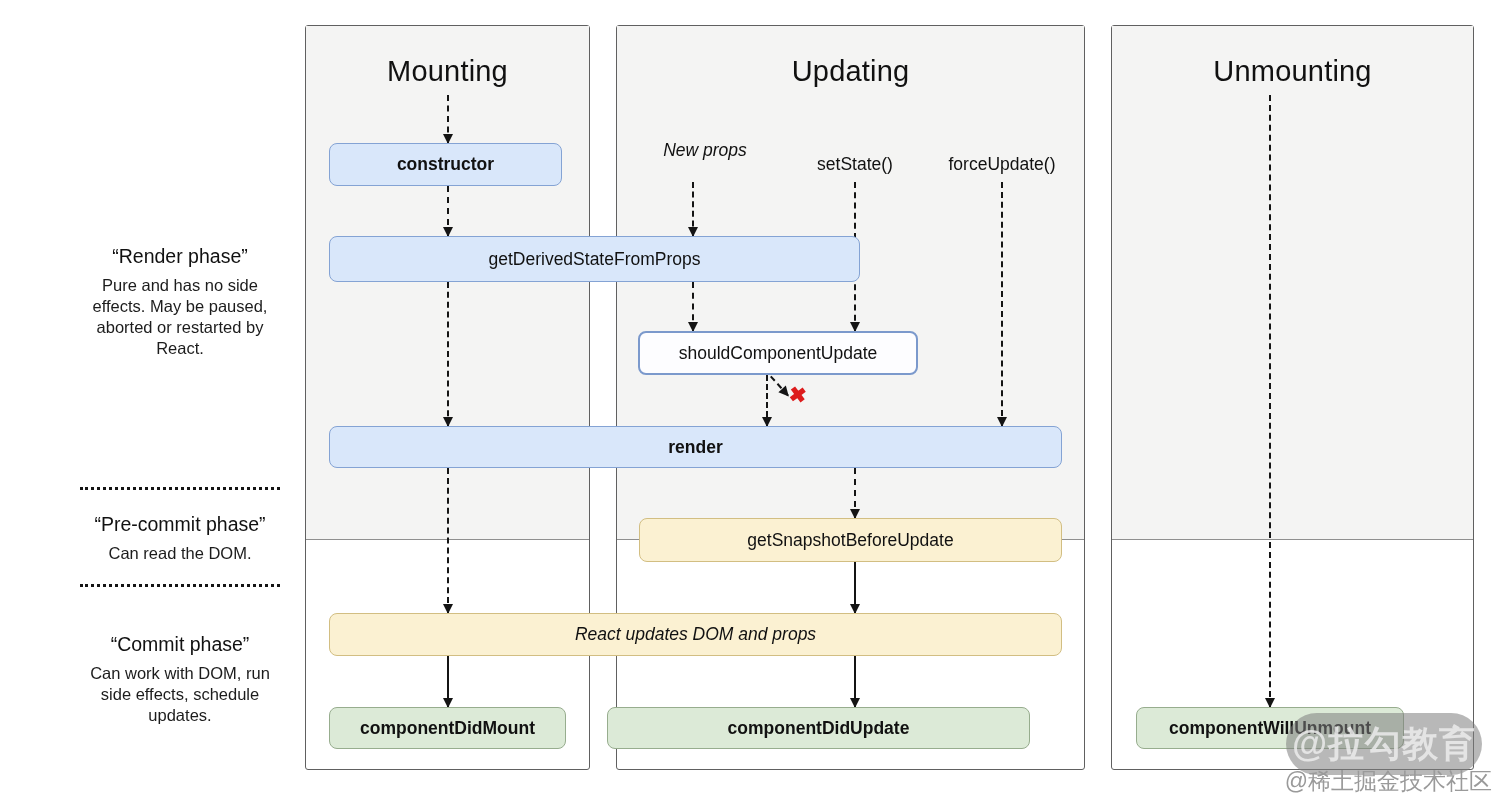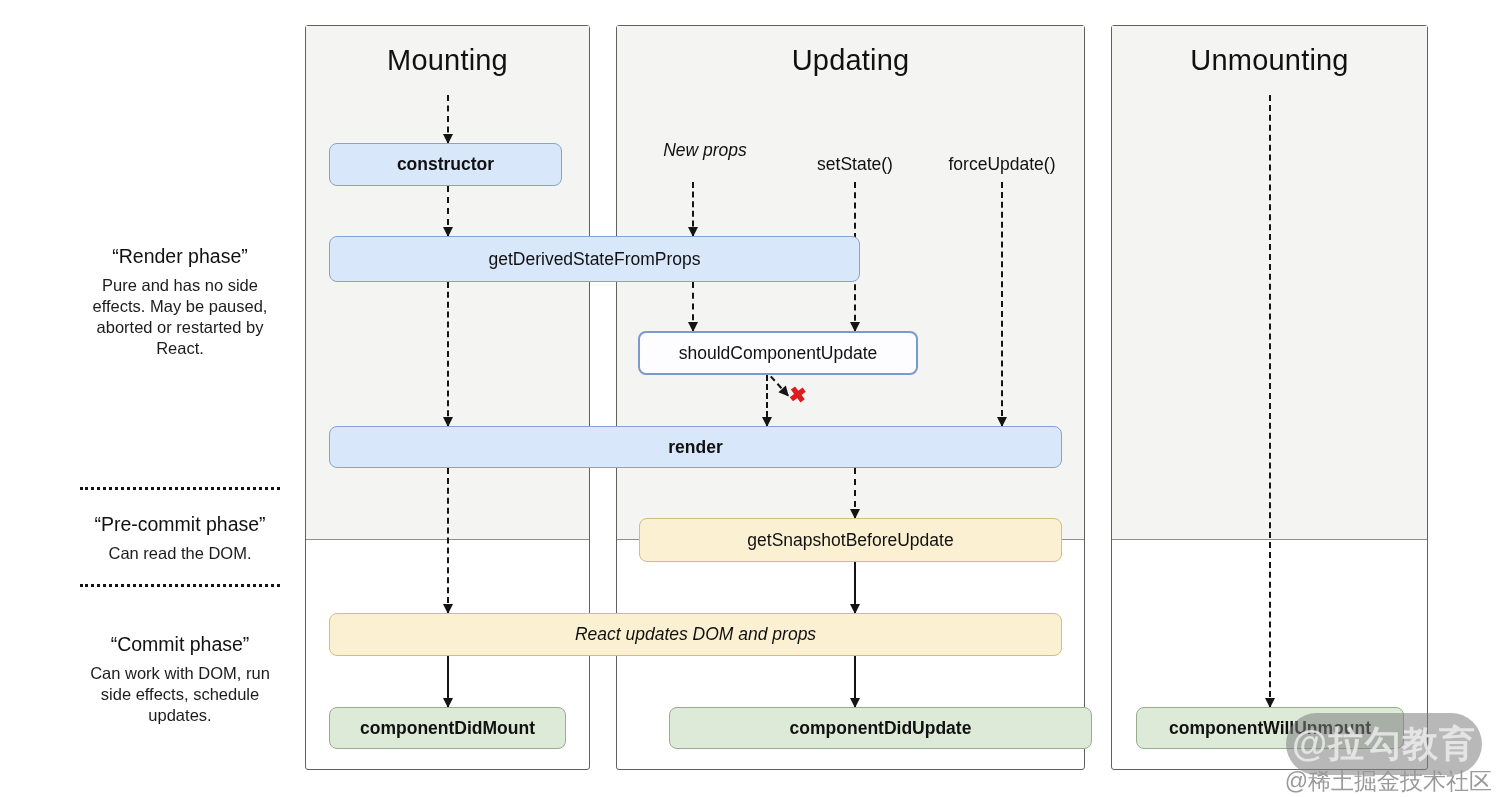--- a/index.html
+++ b/index.html
@@ -10,21 +10,21 @@
   
   .panel{
     position:absolute;top:25px;height:745px;background:#ffffff;
     border:1.6px solid #606060;border-radius:3px;box-sizing:border-box;
   }
   .panel .shade{
     position:absolute;left:0;right:0;top:0;height:513px;
     background:#f4f4f3;border-bottom:1.6px solid #8f8f8f;
   }
   .panel h2{
-    position:absolute;top:18px;left:0;right:0;margin:0;text-align:center;
+    position:absolute;top:29px;left:0;right:0;margin:0;text-align:center;
     font-size:29px;font-weight:500;letter-spacing:.2px;color:#111;
   }
   
   .box{
     position:absolute;display:flex;align-items:center;justify-content:center;
     border-radius:8px;font-size:17.5px;box-sizing:border-box;z-index:6;
     background:#d9e7fa;border:1.6px solid #84a3d4;color:#111;
   }
   .box.bold{font-weight:bold;}
   .box.italic{font-style:italic;}
@@ -76,21 +76,21 @@
 <div class="canvas">
 
   <div class="panel" style="left:305px;width:285px;">
     <div class="shade"></div>
     <h2>Mounting</h2>
   </div>
   <div class="panel" style="left:616px;width:469px;">
     <div class="shade"></div>
     <h2>Updating</h2>
   </div>
-  <div class="panel" style="left:1111px;width:317px;">
+  <div class="panel" style="left:1111px;width:363px;">
     <div class="shade"></div>
     <h2>Unmounting</h2>
   </div>
 
   <div class="phase" style="top:245px;">
     <div class="ptitle">“Render phase”</div>
     <div class="pdesc">Pure and has no side effects. May be paused, aborted or restarted by React.</div>
   </div>
   <div class="phase-divider" style="top:487px;"></div>
   <div class="phase" style="top:513px;">
@@ -126,19 +126,19 @@
 
   <div class="varrow" style="left:1269px;top:95px;height:612px;"></div>
 
   <div class="box bold" style="left:329px;top:143px;width:233px;height:43px;">constructor</div>
   <div class="box" style="left:329px;top:236px;width:531px;height:46px;">getDerivedStateFromProps</div>
   <div class="box outline" style="left:638px;top:331px;width:280px;height:44px;">shouldComponentUpdate</div>
   <div class="box bold" style="left:329px;top:426px;width:733px;height:42px;">render</div>
   <div class="box yellow" style="left:639px;top:518px;width:423px;height:44px;">getSnapshotBeforeUpdate</div>
   <div class="box yellow italic" style="left:329px;top:613px;width:733px;height:43px;">React updates DOM and props</div>
   <div class="box green bold" style="left:329px;top:707px;width:237px;height:42px;">componentDidMount</div>
-  <div class="box green bold" style="left:669px;top:707px;width:423px;height:42px;">componentDidUpdate</div>
+  <div class="box green bold" style="left:607px;top:707px;width:423px;height:42px;">componentDidUpdate</div>
   <div class="box green bold" style="left:1136px;top:707px;width:268px;height:42px;">componentWillUnmount</div>
 
   <div class="wm-pill">@拉勾教育</div>
   <div class="wm-credit">@稀土掘金技术社区</div>
 
 </div>
 
 </body></html>

